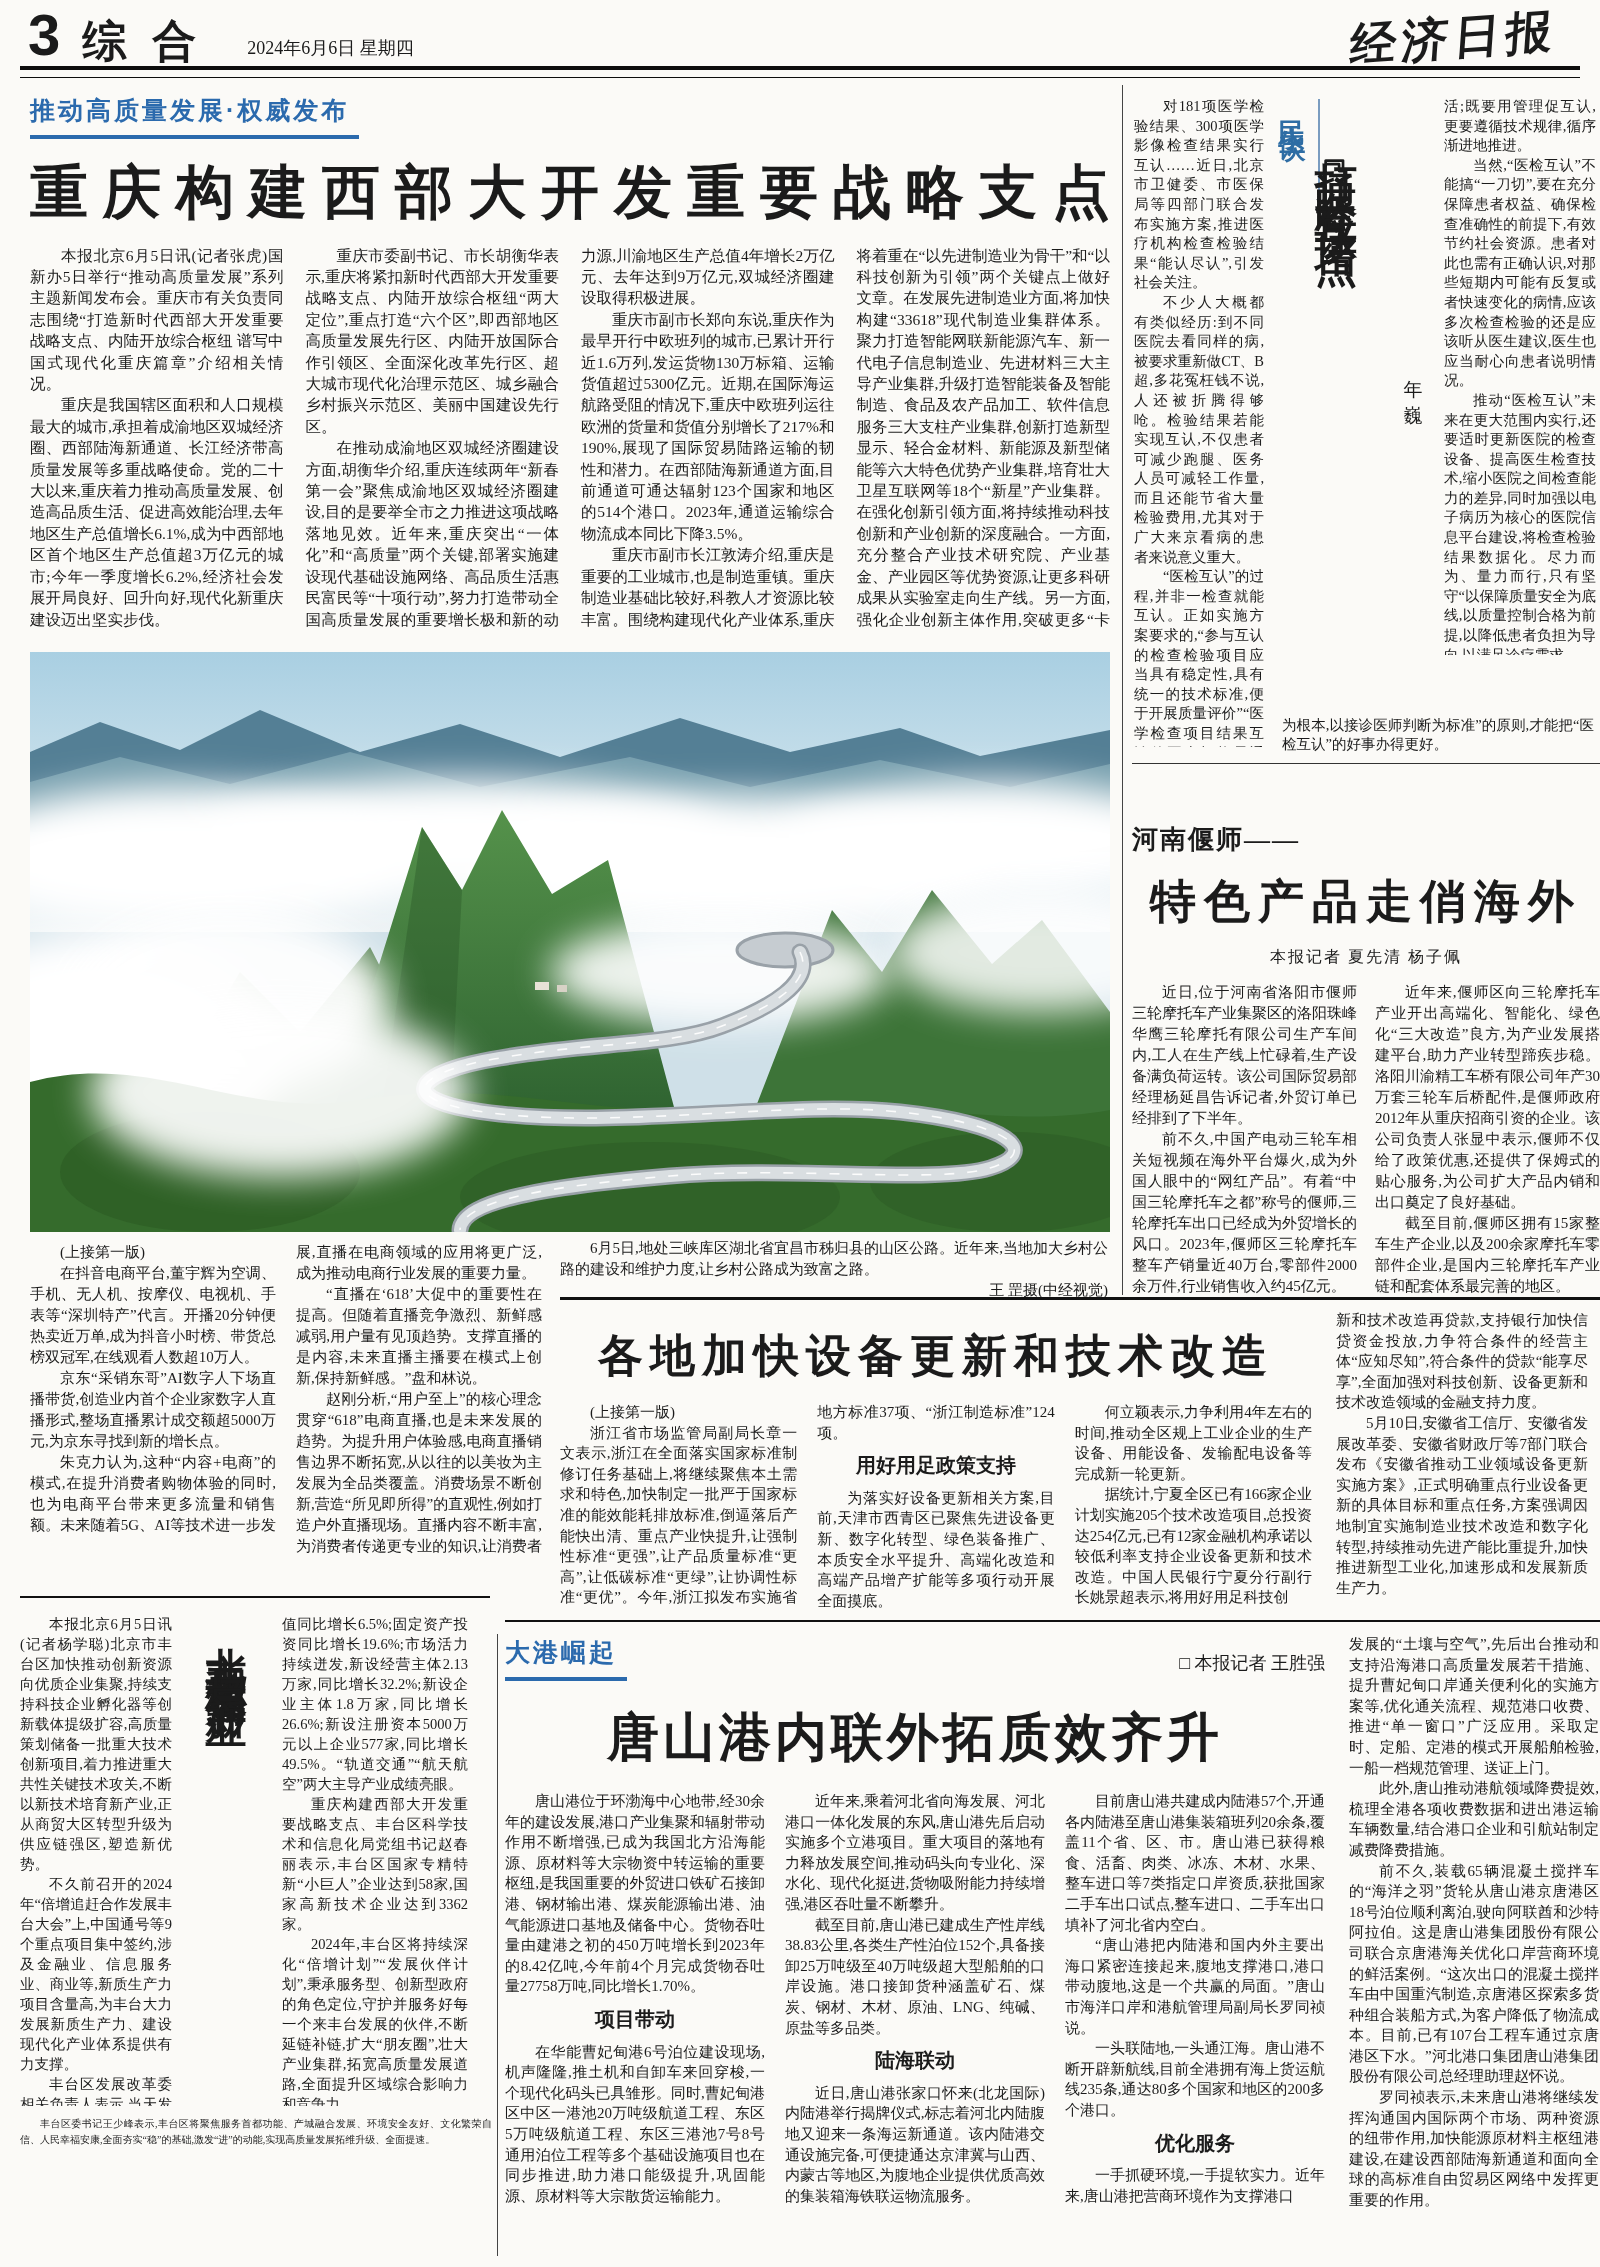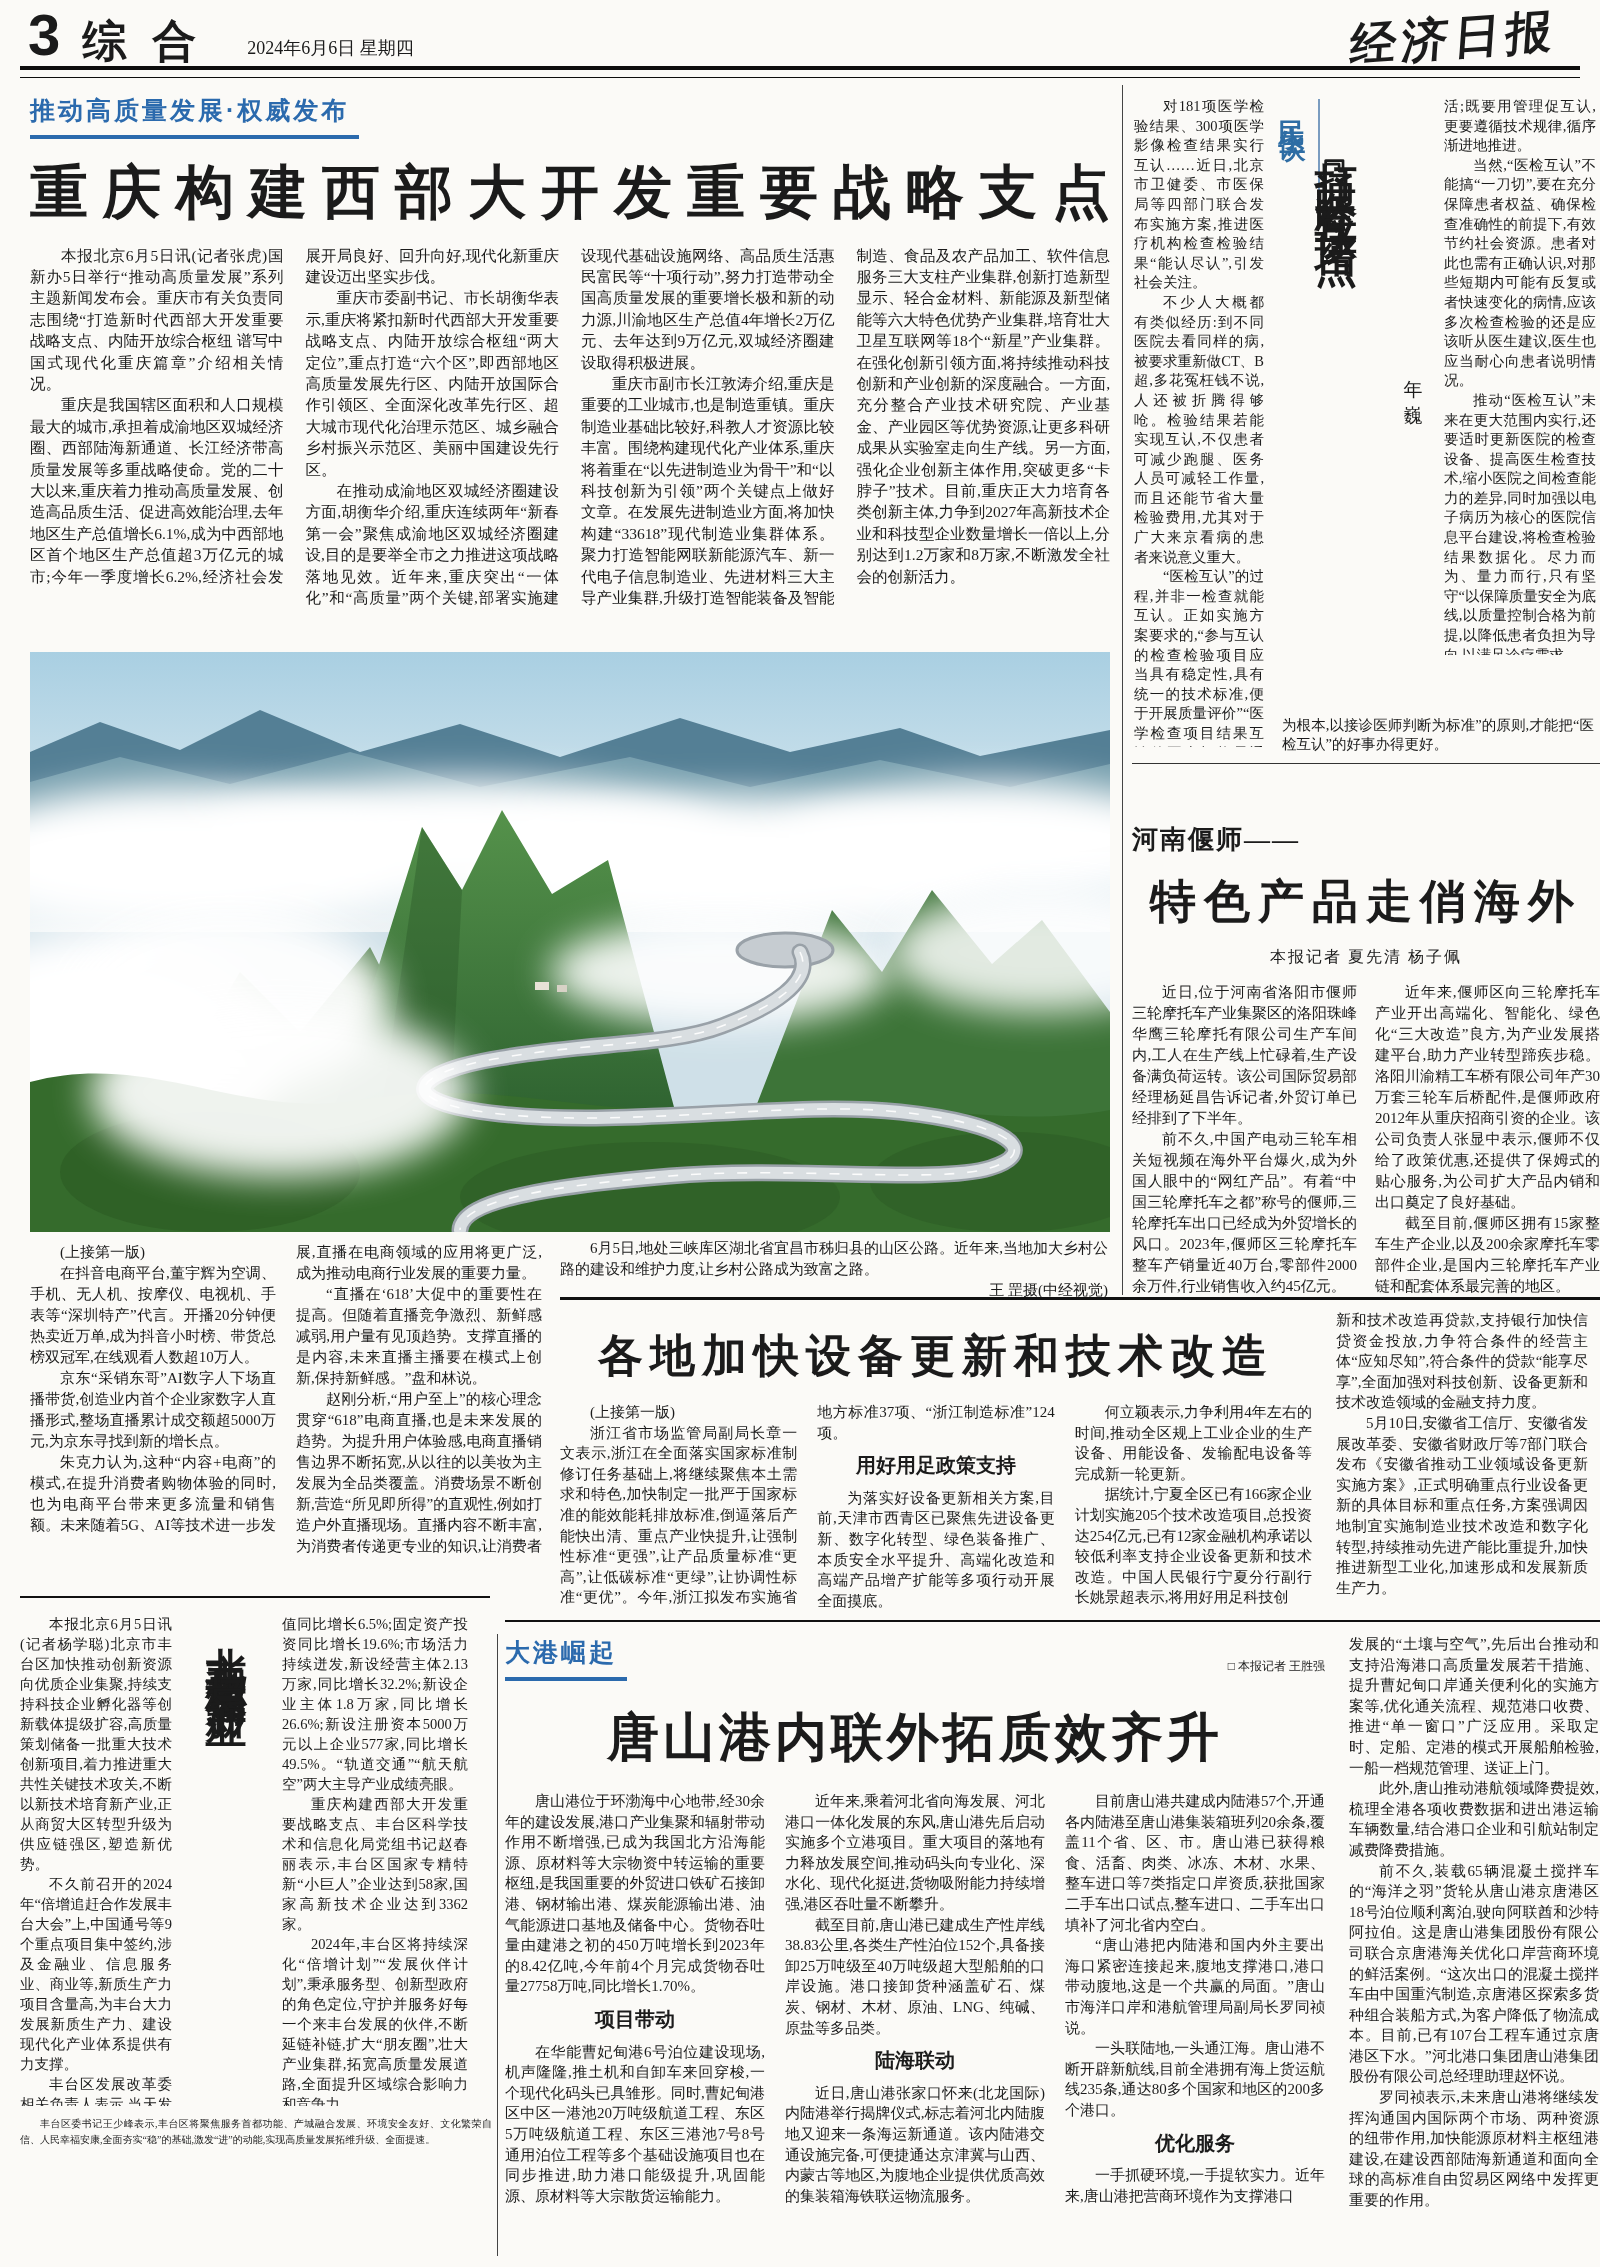--- a/index.html
+++ b/index.html
@@ -71,21 +71,21 @@
   .ft-col{font-size:14.5px;line-height:20px;overflow:hidden;height:492px;}
   #ft-col1{width:152px;}
   #ft-strip{width:106px;display:flex;justify-content:center;}
   #ft-headline{writing-mode:vertical-rl;font-size:41px;font-weight:900;letter-spacing:6px;height:490px;}
   #ft-col2{width:186px;}
   #ft-bottom{margin-top:10px;height:142px;overflow:hidden;font-size:10px;line-height:16px;}
   
   #tangshan{left:505px;top:1634px;width:1095px;display:flex;gap:24px;}
   #ts-left{width:820px;}
   #ts-header{display:flex;align-items:flex-end;}
-  #ts-byline{margin-left:auto;font-size:12px;padding-bottom:6px;}
+  #ts-byline{margin-left:auto;font-size:18px;padding-bottom:6px;}
   #ts-left h2{font-family:"Liberation Sans","DejaVu Sans",sans-serif;font-size:52px;font-weight:900;
       letter-spacing:4px;text-align:center;margin-top:22px;}
   .ts-cols{margin-top:18px;height:497px;overflow:hidden;column-count:3;column-gap:20px;
       font-size:15px;line-height:20.6px;}
   #ts-col4{width:250px;height:625px;overflow:hidden;font-size:15px;line-height:20.6px;}
 </style>
 </head>
 <body>
 
 <div id="masthead-row" class="abs">
@@ -97,20 +97,21 @@
 <div id="top-rule" class="abs"></div>
 
 <div id="lead" class="abs">
   <span class="kicker">推动高质量发展·权威发布</span>
   <h1>重庆构建西部大开发重要战略支点</h1>
   <div class="cols4">
       <p>本报北京6月5日讯(记者张虎)国新办5日举行“推动高质量发展”系列主题新闻发布会。重庆市有关负责同志围绕“打造新时代西部大开发重要战略支点、内陆开放综合枢纽 谱写中国式现代化重庆篇章”介绍相关情况。</p>
       <p>重庆是我国辖区面积和人口规模最大的城市,承担着成渝地区双城经济圈、西部陆海新通道、长江经济带高质量发展等多重战略使命。党的二十大以来,重庆着力推动高质量发展、创造高品质生活、促进高效能治理,去年地区生产总值增长6.1%,成为中西部地区首个地区生产总值超3万亿元的城市;今年一季度增长6.2%,经济社会发展开局良好、回升向好,现代化新重庆建设迈出坚实步伐。</p>
       <p>重庆市委副书记、市长胡衡华表示,重庆将紧扣新时代西部大开发重要战略支点、内陆开放综合枢纽“两大定位”,重点打造“六个区”,即西部地区高质量发展先行区、内陆开放国际合作引领区、全面深化改革先行区、超大城市现代化治理示范区、城乡融合乡村振兴示范区、美丽中国建设先行区。</p>
       <p>在推动成渝地区双城经济圈建设方面,胡衡华介绍,重庆连续两年“新春第一会”聚焦成渝地区双城经济圈建设,目的是要举全市之力推进这项战略落地见效。近年来,重庆突出“一体化”和“高质量”两个关键,部署实施建设现代基础设施网络、高品质生活惠民富民等“十项行动”,努力打造带动全国高质量发展的重要增长极和新的动力源,川渝地区生产总值4年增长2万亿元、去年达到9万亿元,双城经济圈建设取得积极进展。</p>
+      <p>重庆市副市长郑向东说,重庆作为最早开行中欧班列的城市,已累计开行近1.6万列,发运货物130万标箱、运输货值超过5300亿元。近期,在国际海运航路受阻的情况下,重庆中欧班列运往欧洲的货量和货值分别增长了217%和190%,展现了国际贸易陆路运输的韧性和潜力。在西部陆海新通道方面,目前通道可通达辐射123个国家和地区的514个港口。2023年,通道运输综合物流成本同比下降3.5%。</p>
       <p>重庆市副市长江敦涛介绍,重庆是重要的工业城市,也是制造重镇。重庆制造业基础比较好,科教人才资源比较丰富。围绕构建现代化产业体系,重庆将着重在“以先进制造业为骨干”和“以科技创新为引领”两个关键点上做好文章。在发展先进制造业方面,将加快构建“33618”现代制造业集群体系。聚力打造智能网联新能源汽车、新一代电子信息制造业、先进材料三大主导产业集群,升级打造智能装备及智能制造、食品及农产品加工、软件信息服务三大支柱产业集群,创新打造新型显示、轻合金材料、新能源及新型储能等六大特色优势产业集群,培育壮大卫星互联网等18个“新星”产业集群。在强化创新引领方面,将持续推动科技创新和产业创新的深度融合。一方面,充分整合产业技术研究院、产业基金、产业园区等优势资源,让更多科研成果从实验室走向生产线。另一方面,强化企业创新主体作用,突破更多“卡脖子”技术。目前,重庆正大力培育各类创新主体,力争到2027年高新技术企业和科技型企业数量增长一倍以上,分别达到1.2万家和8万家,不断激发全社会的创新活力。</p>
     </div>
 </div>
 
 <div id="photo" class="abs">
 <svg width="1080" height="580" viewBox="0 0 1080 580" preserveAspectRatio="none">
   <defs>
     <linearGradient id="sky" x1="0" y1="0" x2="0" y2="1">
       <stop offset="0" stop-color="#a9cfe2"></stop>
           <stop offset="1" stop-color="#edf3f5"></stop>

